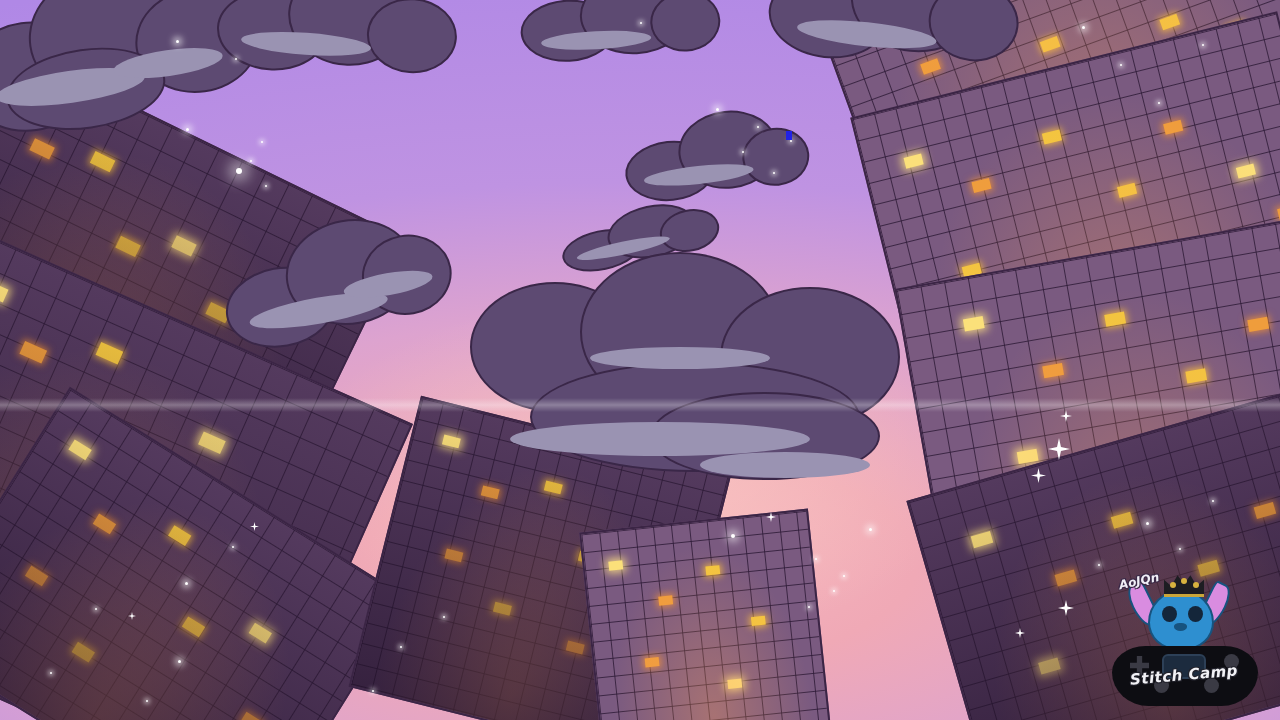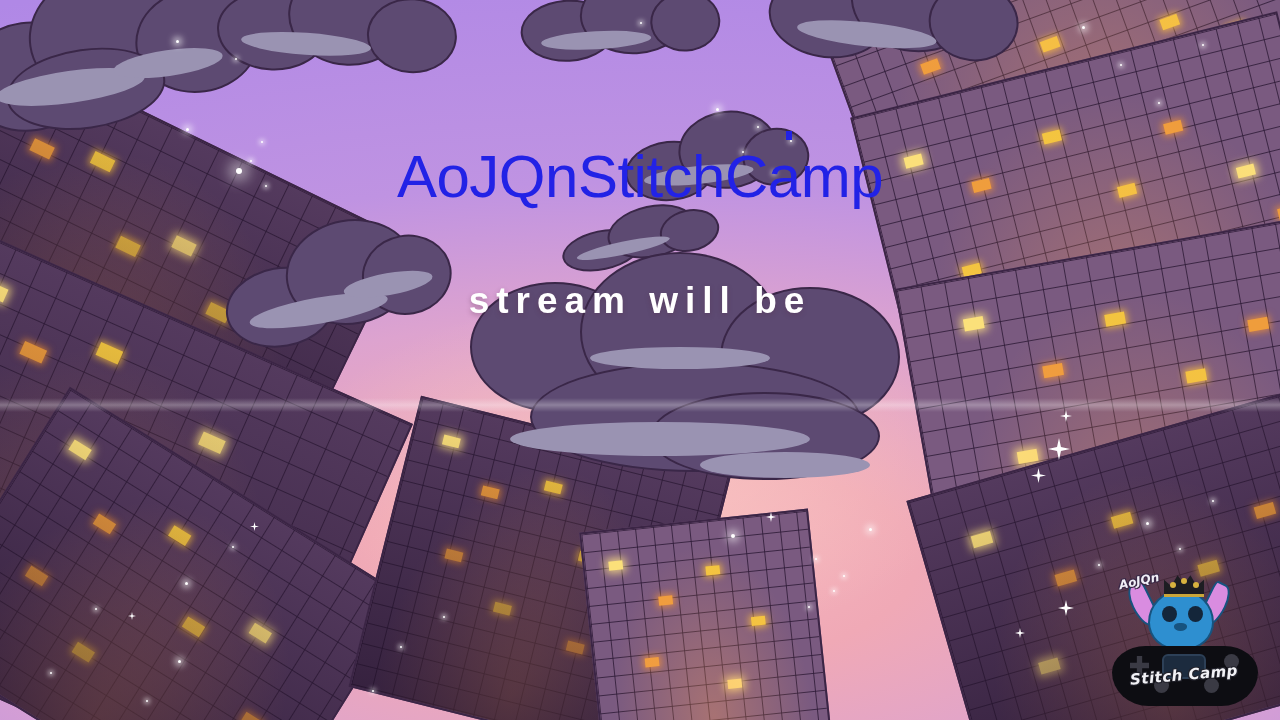--- a/index.html
+++ b/index.html
@@ -440,24 +440,22 @@
       <div class="star4" style="left: 1015px; top: 628px; width: 10px; height: 10px; filter: drop-shadow(rgba(255, 255, 255, 0.9) 0px 0px 6px);"></div>
       <div class="star4" style="left: 766px; top: 512px; width: 10px; height: 10px; filter: drop-shadow(rgba(255, 255, 255, 0.9) 0px 0px 6px);"></div>
       <div class="star4" style="left: 250px; top: 522px; width: 9px; height: 9px; filter: drop-shadow(rgba(255, 255, 255, 0.9) 0px 0px 6px);"></div>
       <div class="star4" style="left: 128px; top: 612px; width: 8px; height: 8px; filter: drop-shadow(rgba(255, 255, 255, 0.9) 0px 0px 6px);"></div>
     </div>
 
   <div class="band"></div>
 
   <div class="txt-layer">
 
-    <div class="title-text">AoJQnStitchCamp</div>
     <div class="caret"></div>
 
-    <div class="sub-text">stream will be</div>
 
   </div>
 
   <div class="logo">
     <div class="logo-ear l"></div>
     <div class="logo-ear r"></div>
     <div class="logo-stitch"></div>
     <div class="logo-eye l"></div>
     <div class="logo-eye r"></div>
     <div class="logo-nose"></div>

